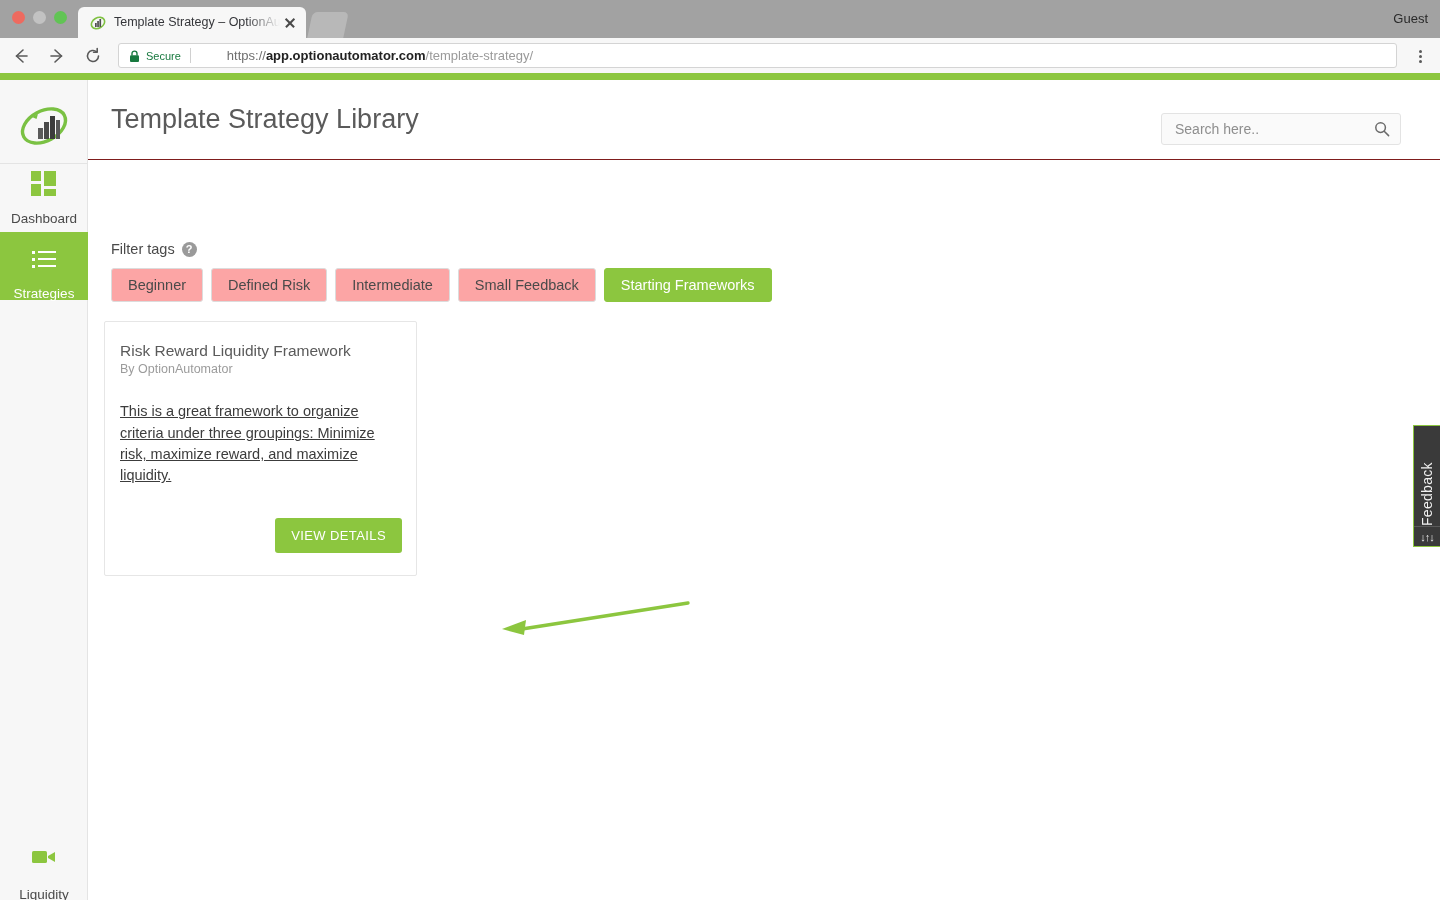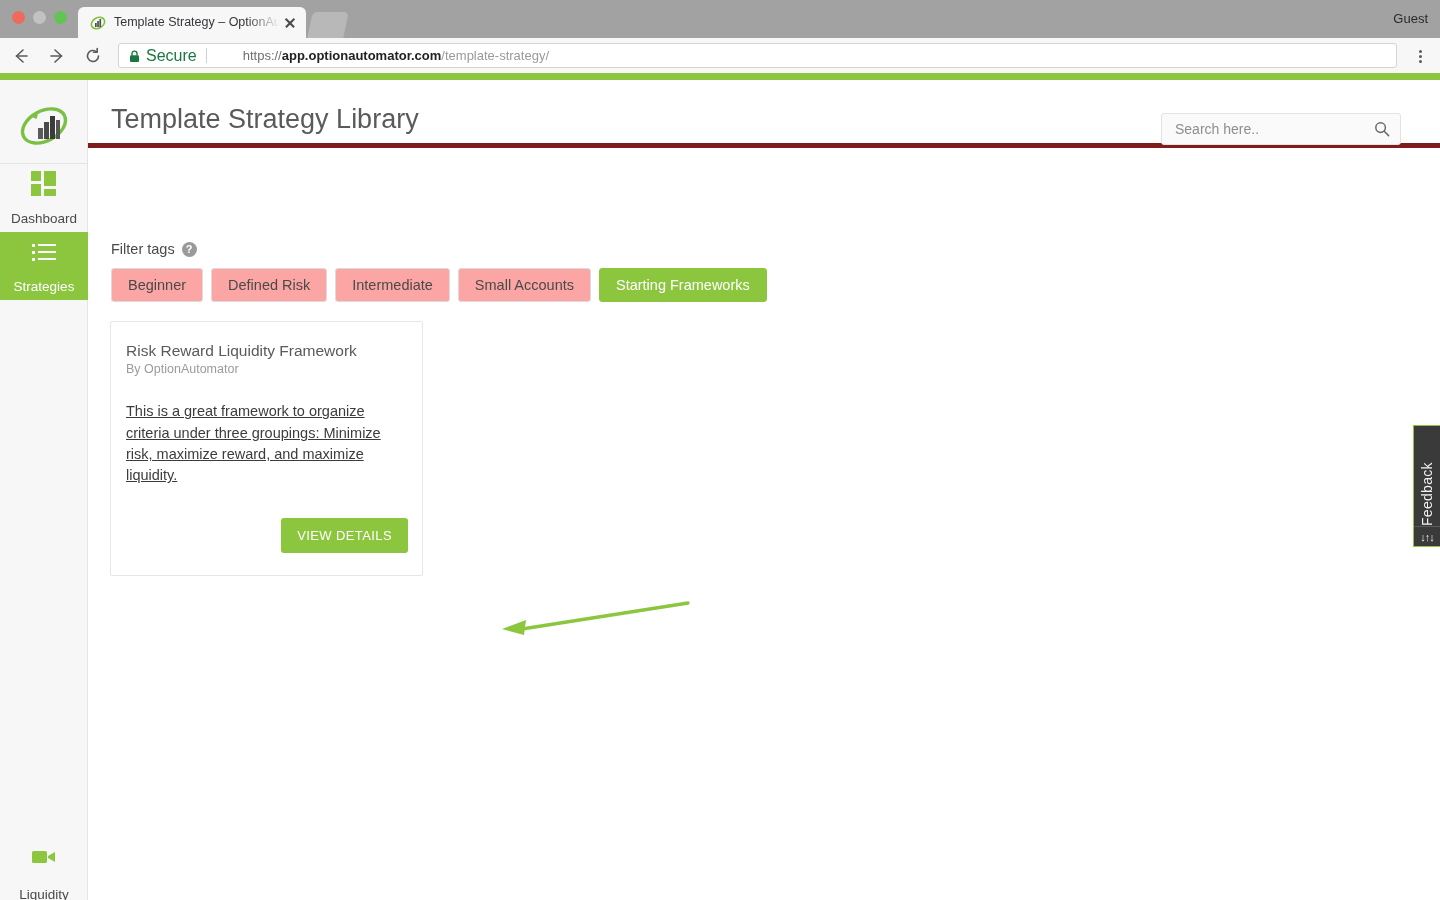--- a/index.html
+++ b/index.html
@@ -80,21 +80,21 @@
   .nav-btn svg { position: absolute; top: 6px; left: 6px; }
   .urlbar {
     flex: 1; height: 25px; margin: 0 8px 0 10px;
     background: #ffffff;
     border: 1px solid #d4d4d4;
     border-radius: 3px;
     display: flex; align-items: center;
     padding: 0 10px;
   }
   .lock-icon { width: 11px; height: 13px; margin-right: 6px; position: relative; flex: 0 0 11px; }
-  .secure-text { font-size: 16px; color: #18793f; margin-right: 9px; }
+  .secure-text { font-size: 11px; color: #18793f; margin-right: 9px; }
   .url-sep { width: 1px; height: 15px; background: #d0d0d0; margin-right: 9px; }
   .url-text { font-size: 13px; color: #9a9a9a; white-space: nowrap; }
   .url-text b { color: #222; font-weight: 700; }
   .url-scheme { color: #6f6f6f; padding-left: 27px; }
   .menu-dots {
     width: 30px; flex: 0 0 30px; height: 30px;
     position: relative; margin-right: 5px;
   }
   .menu-dots i {
     position: absolute; left: 14px;
@@ -132,21 +132,21 @@
     position: absolute; top: 83px; left: 0;
     width: 88px; height: 1px; background: #e4e4e4;
   }
   .nav-item {
     width: 88px; height: 68px;
     display: flex; flex-direction: column;
     align-items: center; justify-content: center;
     gap: 15px; cursor: pointer;
   }
   .nav-item.pos-dashboard { position: absolute; top: 84px; left: 0; }
-  .nav-item.pos-strategies { position: absolute; top: 152px; left: 0; background: #8cc63f; }
+  .nav-item.pos-strategies { position: absolute; top: 152px; left: 0; background: #8cc63f; justify-content: flex-end; }
   .nav-item.pos-settings { position: absolute; top: 692px; left: 0; }
   .nav-item.pos-tutorial { position: absolute; top: 760px; left: 0; }
   .nav-label { font-size: 13.5px; color: #4a4a4a; line-height: 1; }
   .nav-item.pos-strategies .nav-label { color: #ffffff; }
   .nav-icon { width: 26px; height: 26px; position: relative; }
 
   
   .ic-grid i { position: absolute; background: #8cc63f; }
   .ic-grid i:nth-child(1) { left: 0; top: 0; width: 10px; height: 10px; }
   .ic-grid i:nth-child(2) { left: 13px; top: 0; width: 12px; height: 15px; }
@@ -157,22 +157,22 @@
   .ic-list i { position: absolute; background: #ffffff; }
   .ic-list i.dot { width: 3px; height: 3px; left: 1px; }
   .ic-list i.bar { height: 2.6px; left: 7px; width: 18px; }
   .ic-list i.r1 { top: 5px; }
   .ic-list i.r2 { top: 12px; }
   .ic-list i.r3 { top: 19px; }
 
   
   .page-header {
     position: absolute; top: 7px; left: 88px;
-    width: 1352px; height: 68px;
-    border-bottom: 5px solid #7f1d1d;
+    width: 1352px; height: 80px;
+    border-bottom: 1px solid #7f1d1d;
   }
   .page-title {
     position: absolute; top: 24px; left: 23px;
     font-size: 27px; color: #5a5a5a; font-weight: 400;
   }
   .search-box {
     position: absolute; top: 33px; right: 39px;
     width: 240px; height: 32px;
     background: #fafafa;
     border: 1px solid #e3e3e3;
@@ -212,21 +212,21 @@
     border: 1px solid #dcdcdc; border-radius: 3px;
     background: #fca5a5; font-size: 14.5px; color: #4a4a4a;
     cursor: pointer; white-space: nowrap;
   }
   .tag.active {
     background: #8cc63f; border-color: #8cc63f; color: #ffffff;
   }
 
   
   .card {
-    position: absolute; top: 160px; left: 22px;
+    position: absolute; top: 160px; left: 16px;
     width: 313px; height: 255px;
     background: #ffffff;
     border: 1px solid #e6e6e6;
     border-radius: 2px;
     padding: 19px 15px 0 15px;
   }
   .card-title { font-size: 15.5px; color: #5a5a5a; line-height: 1.25; }
   .card-author { font-size: 12.5px; color: #9b9b9b; margin-top: 2px; }
   .card-desc {
     font-size: 14.5px; color: #3c3c3c;
@@ -406,21 +406,21 @@
 
     <div class="filter-row">
       <span class="filter-label">Filter tags</span>
       <span class="help-icon">?</span>
     </div>
 
     <div class="tag-row">
       <div class="tag">Beginner</div>
       <div class="tag">Defined Risk</div>
       <div class="tag">Intermediate</div>
-      <div class="tag">Small Accounts</div>
+      <div class="tag">Small Feedback</div>
       <div class="tag active">Starting Frameworks</div>
     </div>
 
     <div class="card">
       <div class="card-title">Risk Reward Liquidity Framework</div>
       <div class="card-author">By OptionAutomator</div>
       <div class="card-desc">This is a great framework to organize criteria under three groupings: Minimize risk, maximize reward, and maximize liquidity.</div>
       <button class="card-btn">VIEW DETAILS</button>
     </div>
 

